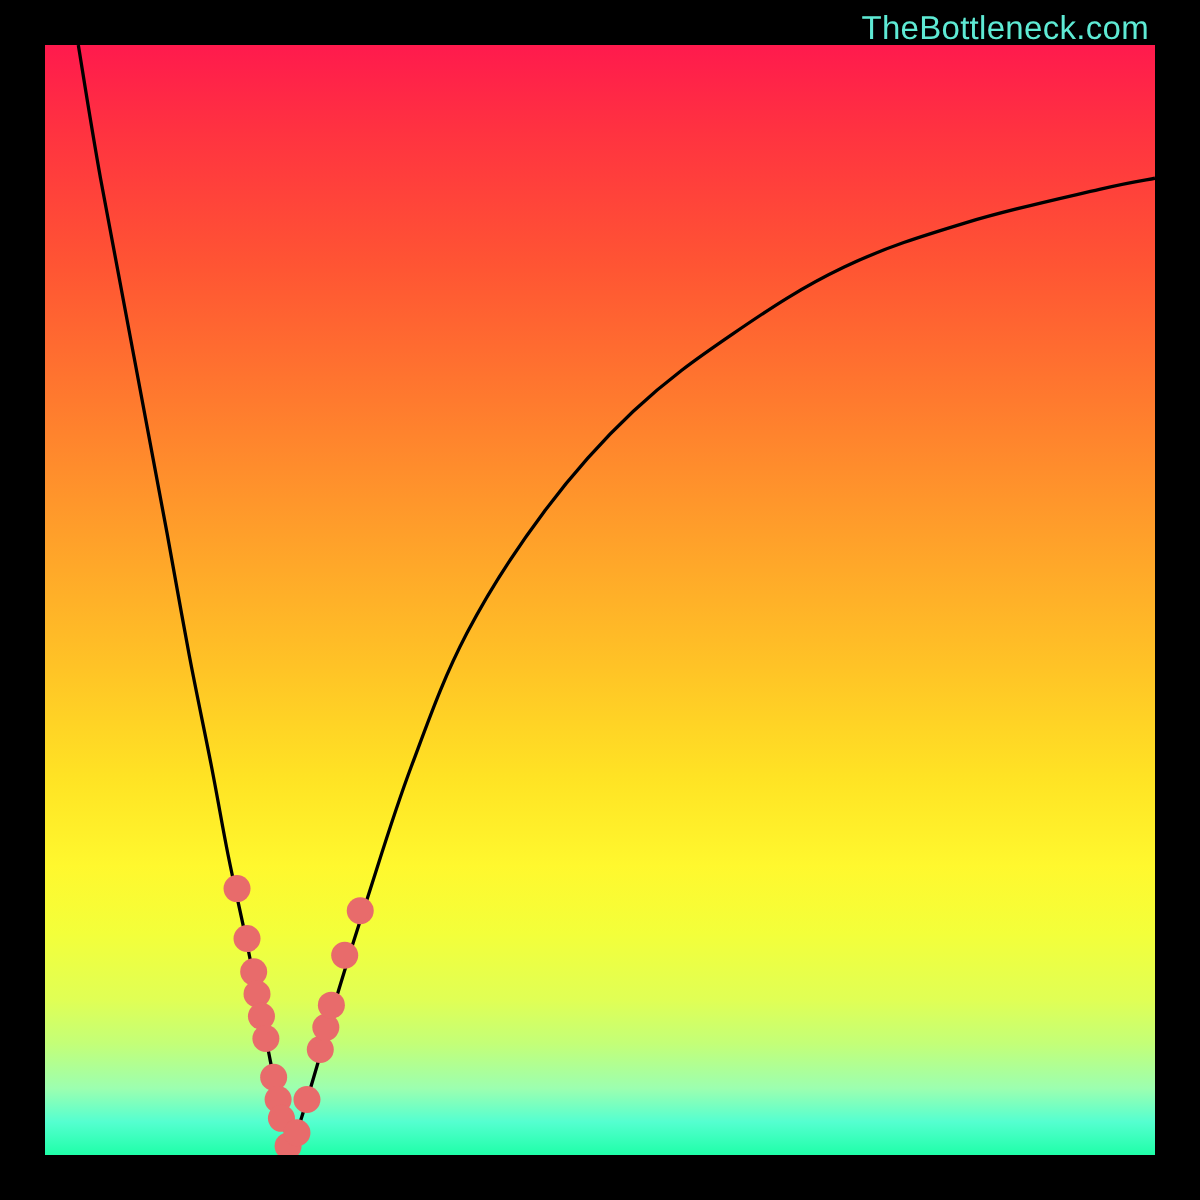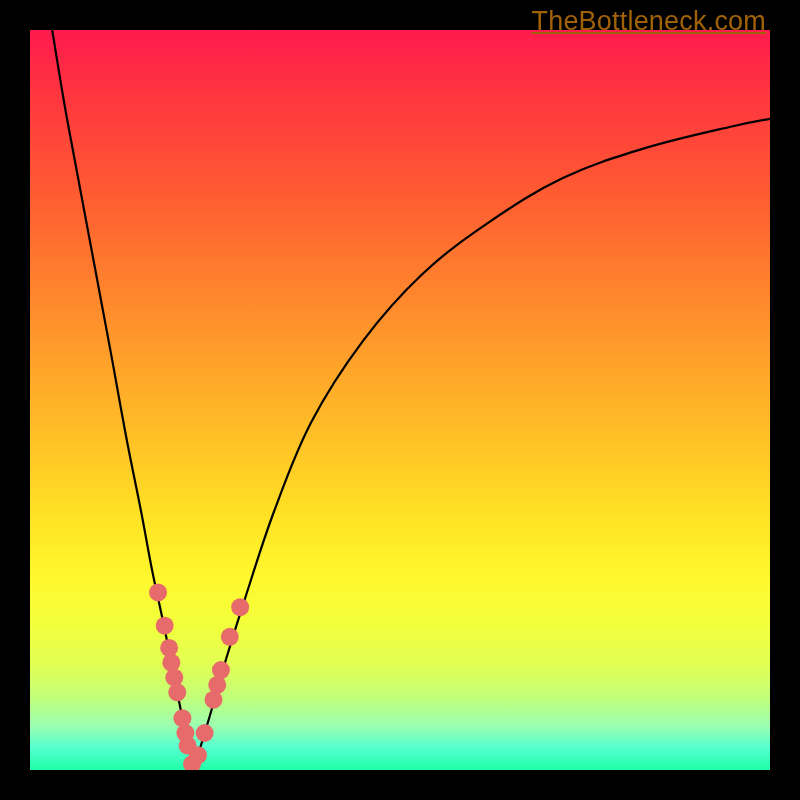--- a/index.html
+++ b/index.html
@@ -34,25 +34,24 @@
       #e0ff55 86%,
       #c3ff78 90%,
       #9cffb0 94%,
       #55ffd0 97%,
       #1fffa8 100%);
   }
   .watermark {
     position: absolute;
     top: 6px;
     right: 34px;
-    color: #a16207;
-    font-size: 27px;
+    color: #5eead4;
+    font-size: 22px;
     letter-spacing: 0.2px;
     font-weight: 500;
-    text-decoration: underline;
   }
   svg.curves {
     position: absolute;
     top: 0; left: 0;
     width: 740px; height: 740px;
   }
 </style>
 </head>
 <body>
 

